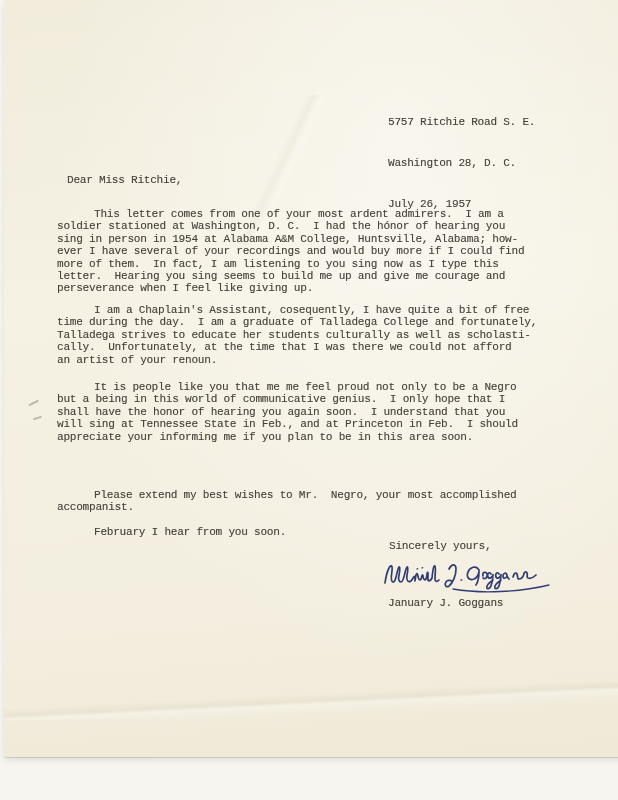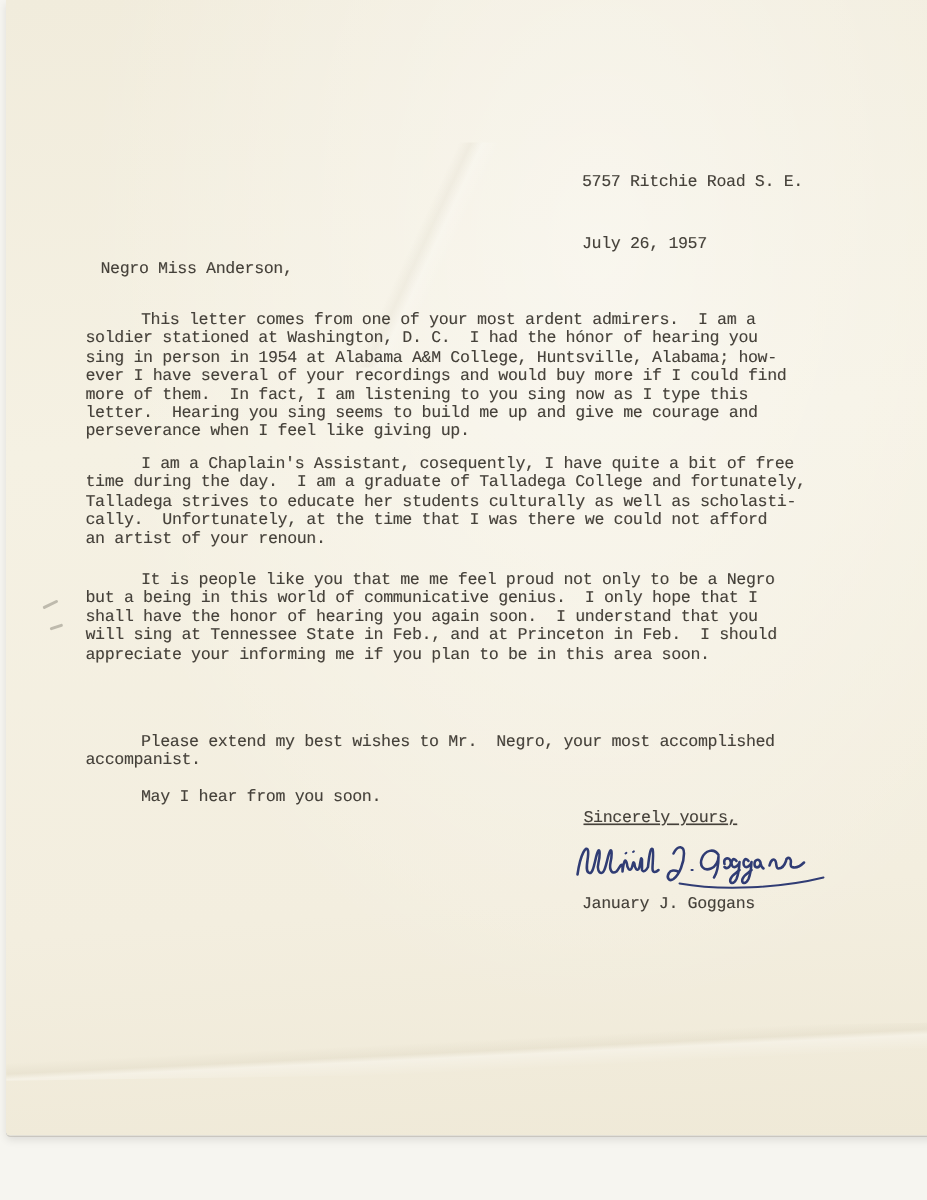--- a/index.html
+++ b/index.html
@@ -74,21 +74,21 @@
     line-height: 13.6px;
   }
   .salutation { left: 63px; top: 174px; }
   .para { left: 53px; width: 502px; text-indent: 37px; margin-top: 13px; }
   .p1 { top: 195px; }
   .p2 { top: 291px; }
   .p3 { top: 368px; }
   .p4 { top: 441px; }
   .p5 { top: 476px; }
   .p6 { top: 513px; }
-  .closing { left: 385px; top: 540px; text-decoration: underline; }
+  .closing { left: 385px; top: 540px; }
   .typed-name { left: 384px; top: 597px; }
 
   .signature {
     position: absolute;
     left: 377px;
     top: 556px;
     width: 176px;
     height: 40px;
   }
   .signature path {
@@ -105,45 +105,46 @@
 
 <div class="scan">
   <div class="paper">
     <div class="crease-top"></div>
     <div class="crease-bottom"></div>
     <div class="pencil-mark m1"></div>
     <div class="pencil-mark m2"></div>
 
     <div class="type address">
       <div>5757 Ritchie Road S. E.</div>
+      <div>Washington 28, D. C.</div>
       <div>July 26, 1957</div>
     </div>
 
-    <div class="type salutation">Negro Miss Anderson,</div>
+    <div class="type salutation">Dear Miss Ritchie,</div>
 
     <div class="type para p1">This letter comes from one of your most ardent admirers.  I am a
 soldier stationed at Washington, D. C.  I had the hónor of hearing you
 sing in person in 1954 at Alabama A&amp;M College, Huntsville, Alabama; how-
 ever I have several of your recordings and would buy more if I could find
 more of them.  In fact, I am listening to you sing now as I type this
 letter.  Hearing you sing seems to build me up and give me courage and
 perseverance when I feel like giving up.</div>
     <div class="type para p2">I am a Chaplain's Assistant, cosequently, I have quite a bit of free
 time during the day.  I am a graduate of Talladega College and fortunately,
 Talladega strives to educate her students culturally as well as scholasti-
 cally.  Unfortunately, at the time that I was there we could not afford
 an artist of your renoun.</div>
     <div class="type para p3">It is people like you that me me feel proud not only to be a Negro
 but a being in this world of communicative genius.  I only hope that I
 shall have the honor of hearing you again soon.  I understand that you
 will sing at Tennessee State in Feb., and at Princeton in Feb.  I should
 appreciate your informing me if you plan to be in this area soon.</div>
     <div class="type para p5">Please extend my best wishes to Mr.  Negro, your most accomplished
 accompanist.</div>
-    <div class="type para p6">May I hear from you soon.</div>
+    <div class="type para p6">February I hear from you soon.</div>
 
     <div class="type closing">Sincerely yours,</div>
 
     <svg class="signature" viewBox="0 0 176 40" role="img" aria-label="William J. Goggans">
 
       <path d="M4,27 C6,13 10,7 11,11 C12,15 8,25 12,26 C15,27 16,13 18,11 C19,10 19,15 18,19 C17,23 18,26 20,26 C23,26 24,13 26,11 C27,10 27,15 26,19 C25,24 27,27 30,25 C32,23 33,19 34,21 L34,25 C35,17 36,16 37,20 C37,23 39,25 40,23 C41,21 41,17 42,20 C42,23 44,25 45,23 C46,21 46,14 47,17 L47,24 C48,26 50,24 51,22 C52,12 53,9 54,10 C55,11 54,19 54,23 C54,26 56,26 58,24"></path>
       <path class="thin" d="M36,13 l0.6,-0.4 M41,12 l0.6,-0.4"></path>
 
       <path d="M68,13 C71,7 75,8 75,13 C75,19 72,27 68,30 C65,32 63,29 65,26 C66,24 69,24 71,25"></path>
       <path class="thin" d="M80,24 l0.8,0"></path>

